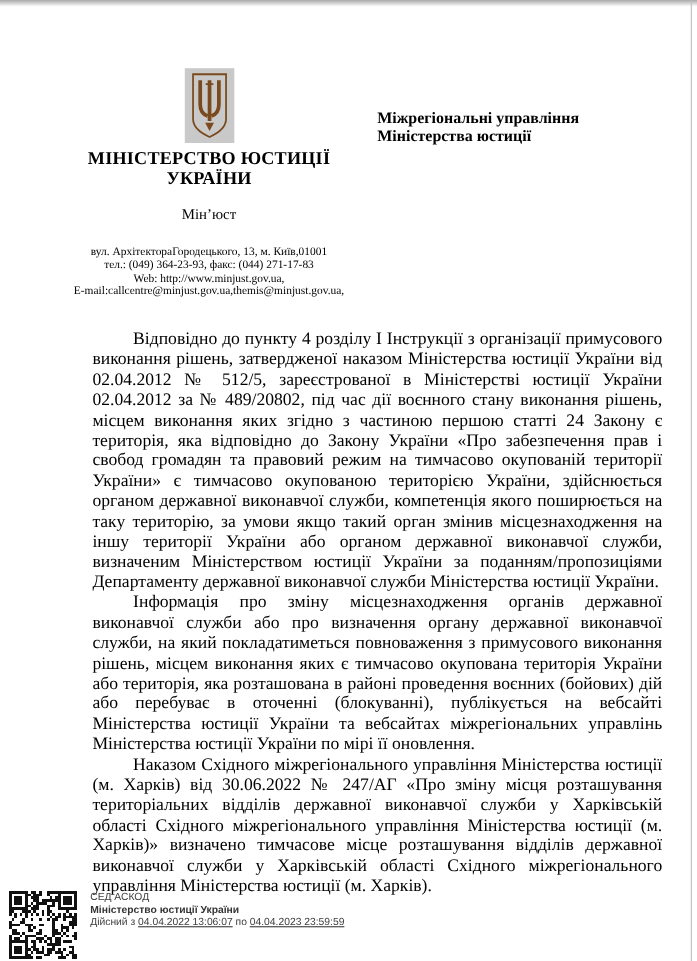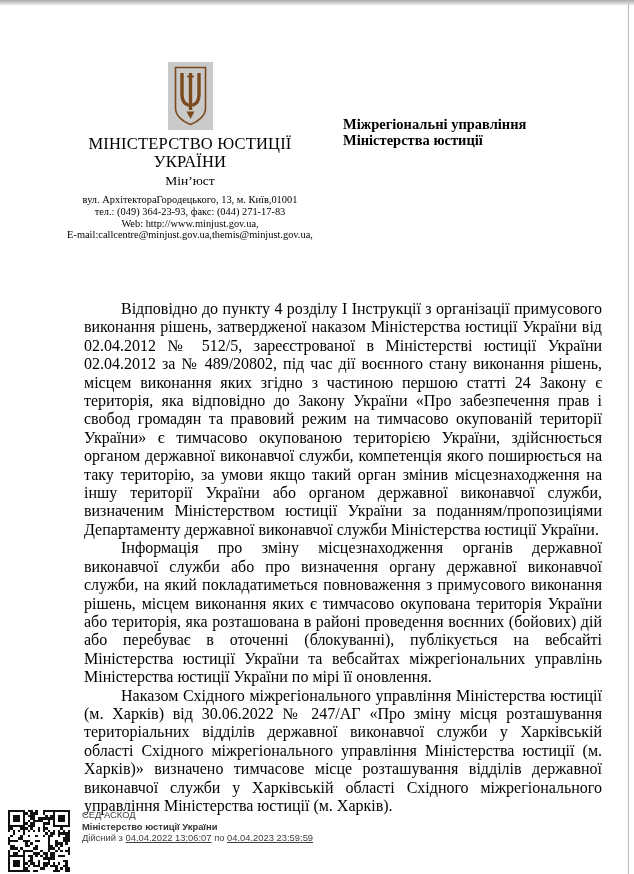--- a/index.html
+++ b/index.html
@@ -24,28 +24,28 @@
     position:absolute;left:40px;top:62px;width:300px;
     text-align:center;
   }
   .emblem-box{
     width:45px;height:68px;margin:0 auto;
     background:#c9c9c9;
     display:flex;align-items:center;justify-content:center;
   }
   .org-name{
     margin-top:5px;
-    font-weight:normal;font-size:16.5px;line-height:18px;
+    font-weight:bold;font-size:16.5px;line-height:18px;
     white-space:pre-line;letter-spacing:.2px;
   }
-  .short-name{margin-top:2px;font-size:13.5px;line-height:15px;}
-  .address{margin-top:6px;font-size:10.4px;line-height:11.8px;}
+  .short-name{margin-top:16px;font-size:13.5px;line-height:15px;}
+  .address{margin-top:22px;font-size:10.4px;line-height:11.8px;}
   .address span{display:block;}
   .header-right{
-    position:absolute;left:343px;top:116px;width:215px;
+    position:absolute;left:343px;top:100px;width:215px;
     font-weight:bold;font-size:14.5px;line-height:16px;
     white-space:pre-line;
   }
   
   .doc-body{
     position:absolute;left:84px;top:300px;width:518px;
     font-size:16px;line-height:18.4px;
     text-align:justify;
   }
   .doc-body p{margin:0;text-indent:37px;}

